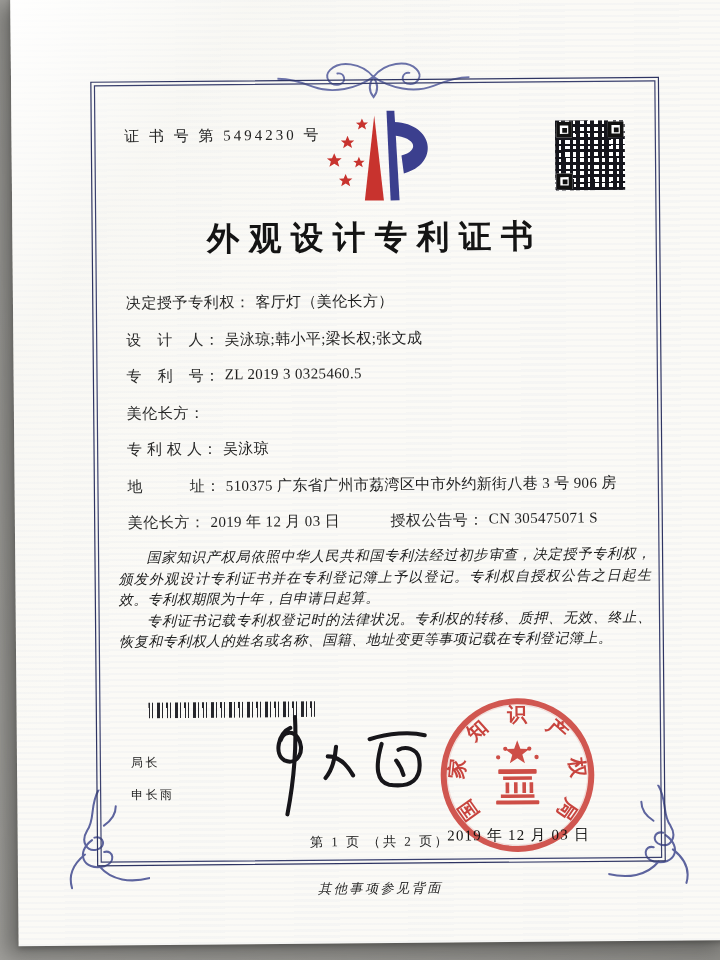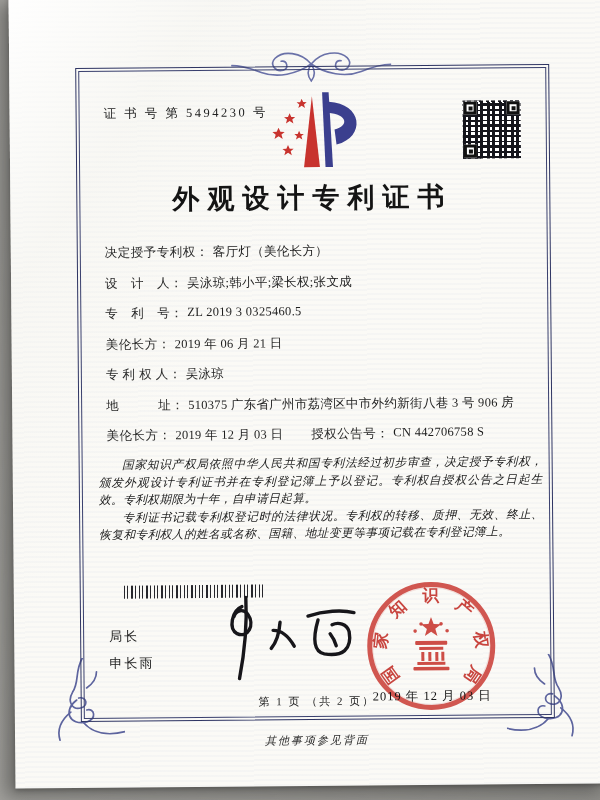--- a/index.html
+++ b/index.html
@@ -50,38 +50,38 @@
     font-size:27px;font-weight:bold;color:#141414;letter-spacing:8px;
   }
   
   .fields{
     position:absolute;left:94px;top:251px;width:444px;
     font-size:12.5px;color:#1e1e1e;
   }
   .frow{height:30.5px;display:flex;align-items:flex-start;white-space:nowrap;}
   .frow .lab{color:#2a2a2a;letter-spacing:.5px;}
   .frow .val{margin-left:4px;letter-spacing:.3px;}
-  .frow .val2{margin-left:28px;}
+  .frow .val2{margin-left:42px;}
   
   .paras{
     position:absolute;left:86px;top:463px;width:444px;
     font-size:11.7px;line-height:17.6px;color:#222;text-align:justify;
     font-style:italic;
   }
   .paras p{margin:0;text-indent:2em;letter-spacing:.4px;}
   
   .barcode{
     position:absolute;left:110px;top:592px;width:142px;height:13px;
     background:repeating-linear-gradient(90deg,
       #26262b 0 1.5px,transparent 1.5px 3px,
       #26262b 3px 4px,transparent 4px 7px,
       #26262b 7px 9.5px,transparent 9.5px 11px,
       #26262b 11px 12px,transparent 12px 15px);
   }
-  .director{position:absolute;left:95px;top:629px;font-size:13px;color:#1c1c1c;line-height:27px;letter-spacing:2px;}
+  .director{position:absolute;left:95px;top:629px;font-size:10px;color:#1c1c1c;line-height:27px;letter-spacing:2px;}
   .signature{position:absolute;left:192px;top:598px;width:158px;height:92px;}
   .seal{position:absolute;left:348px;top:586px;width:138px;height:138px;opacity:.93;}
   .seal .ring{
     position:absolute;inset:5px;border-radius:50%;
     border:5px solid rgba(197,44,37,.85);
     box-shadow:0 0 0 1px rgba(197,44,37,.15) inset;
   }
   .seal .arc{position:absolute;left:50%;top:50%;width:0;height:0;}
   .seal .arc span{
     position:absolute;left:0;top:0;display:block;width:20px;height:20px;margin:-10px 0 0 -10px;
@@ -177,35 +177,34 @@
     <div class="frow">
       <span class="lab">设　计　人：</span>
       <span class="val">吴泳琼;韩小平;梁长权;张文成</span>
     </div>
     <div class="frow">
       <span class="lab">专　利　号：</span>
       <span class="val">ZL 2019 3 0325460.5</span>
     </div>
     <div class="frow">
       <span class="lab">美伦长方：</span>
-      <span class="val">2019 年 06 月 21 日</span>
     </div>
     <div class="frow">
       <span class="lab">专 利 权 人：</span>
       <span class="val">吴泳琼</span>
     </div>
     <div class="frow">
       <span class="lab">地　　　址：</span>
       <span class="val">510375 广东省广州市荔湾区中市外约新街八巷 3 号 906 房</span>
     </div>
     <div class="frow">
       <span class="lab">美伦长方：</span>
       <span class="val">2019 年 12 月 03 日</span>
       <span class="lab val2">授权公告号：</span>
-      <span class="val">CN 442706758 S</span>
+      <span class="val">CN 305475071 S</span>
     </div>
   </div>
 
   <div class="paras">
     <p>国家知识产权局依照中华人民共和国专利法经过初步审查，决定授予专利权，颁发外观设计专利证书并在专利登记簿上予以登记。专利权自授权公告之日起生效。专利权期限为十年，自申请日起算。</p>
     <p>专利证书记载专利权登记时的法律状况。专利权的转移、质押、无效、终止、恢复和专利权人的姓名或名称、国籍、地址变更等事项记载在专利登记簿上。</p>
   </div>
 
   <div class="barcode"></div>
 

